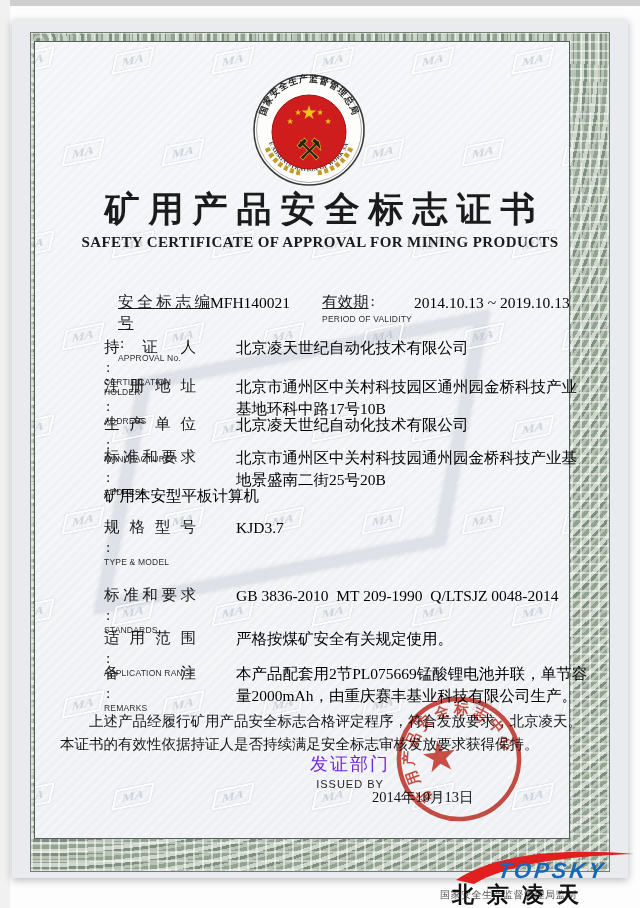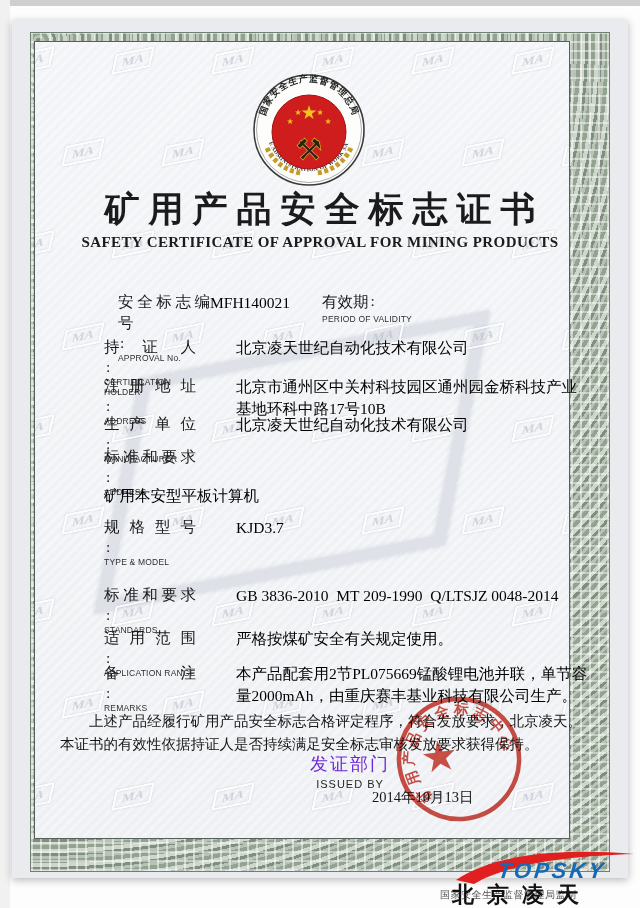--- a/index.html
+++ b/index.html
@@ -71,21 +71,21 @@
 
   .zh-label { font-size:15.5px; color:#191919; display:inline-block;
               text-align:justify; text-align-last:justify; text-justify:inter-character; vertical-align:top;}
   .colon { font-size:15.5px; margin:0 6px 0 2px; }
   .en-label { display:block; font-size:8.5px; letter-spacing:.2px; color:#2e2e2e;
               font-family:"Liberation Sans","DejaVu Sans",sans-serif; margin-top:1px; }
   .value { font-size:15.5px; color:#000000; white-space:pre-wrap; line-height:1.45; }
 
   .hdr-row { position:absolute; left:118px; top:292px; width:470px; display:flex; }
   .hdr-field { display:flex; }
-  .hdr-field .labelcol .zh-label { width:auto; text-align-last:auto; }
+  .hdr-field .labelcol .zh-label { width:auto; text-align-last:auto;text-decoration:underline; }
   .hdr-validity { margin-left:28px; }
   .hdr-validity .zh-label { width:70px; text-align-last:justify; }
 
   .field { position:absolute; left:104px; width:488px; display:flex;gap:40px; }
   .labelcol { flex:0 0 auto; width:92px; }
   .labelcol .zh-label { width:92px; }
   .fieldval { flex:1 1 auto; padding-right:4px; }
 
   .statement {
     position:absolute; left:60px; top:710px; width:528px;
@@ -221,20 +221,21 @@
       <span class="zh-label">安全标志编号</span><span class="colon">:</span>
       <span class="en-label">APPROVAL No.</span>
     </div>
     <div class="fieldval value">MFH140021</div>
   </div>
   <div class="hdr-field hdr-validity">
     <div class="labelcol">
       <span class="zh-label">有效期</span><span class="colon">:</span>
       <span class="en-label">PERIOD OF VALIDITY</span>
     </div>
+    <div class="fieldval value">2014.10.13 ~ 2019.10.13</div>
   </div>
 </div>
 
 <div class="field" style="top:337px">
   <div class="labelcol"><span class="zh-label">持证人</span><span class="colon">:</span>
     <span class="en-label">CERTIFICATION HOLDER</span></div>
   <div class="fieldval value">北京凌天世纪自动化技术有限公司</div>
 </div>
 <div class="field" style="top:376px">
   <div class="labelcol"><span class="zh-label">注册地址</span><span class="colon">:</span>
@@ -242,20 +243,21 @@
   <div class="fieldval value">北京市通州区中关村科技园区通州园金桥科技产业基地环科中路17号10B</div>
 </div>
 <div class="field" style="top:414px">
   <div class="labelcol"><span class="zh-label">生产单位</span><span class="colon">:</span>
     <span class="en-label">MANUFACTURER</span></div>
   <div class="fieldval value">北京凌天世纪自动化技术有限公司</div>
 </div>
 <div class="field" style="top:447px">
   <div class="labelcol"><span class="zh-label">标准和要求</span><span class="colon">:</span>
     <span class="en-label">ADDRESS</span></div>
+  <div class="fieldval value">北京市通州区中关村科技园通州园金桥科技产业基地景盛南二街25号20B</div>
 </div>
 <div class="field" style="top:485px">
   <div class="fieldval value">矿用本安型平板计算机</div>
 </div>
 <div class="field" style="top:517px">
   <div class="labelcol"><span class="zh-label">规格型号</span><span class="colon">:</span>
     <span class="en-label">TYPE &amp; MODEL</span></div>
   <div class="fieldval value">KJD3.7</div>
 </div>
 

